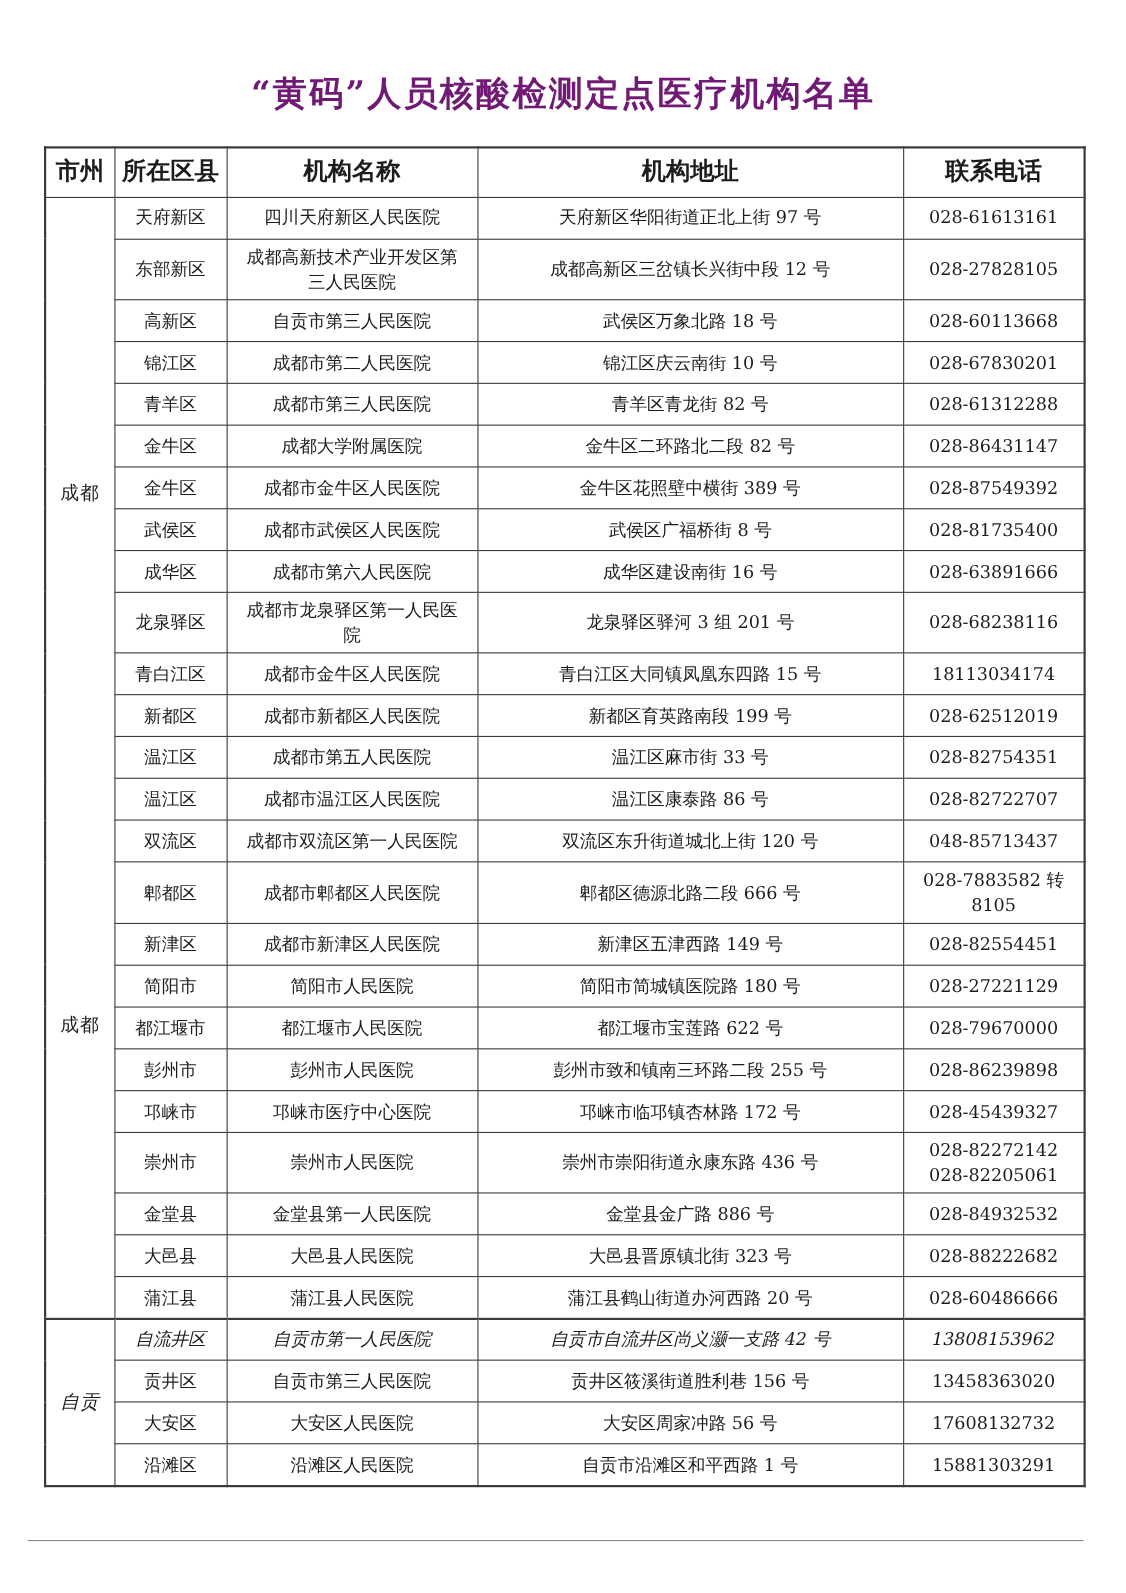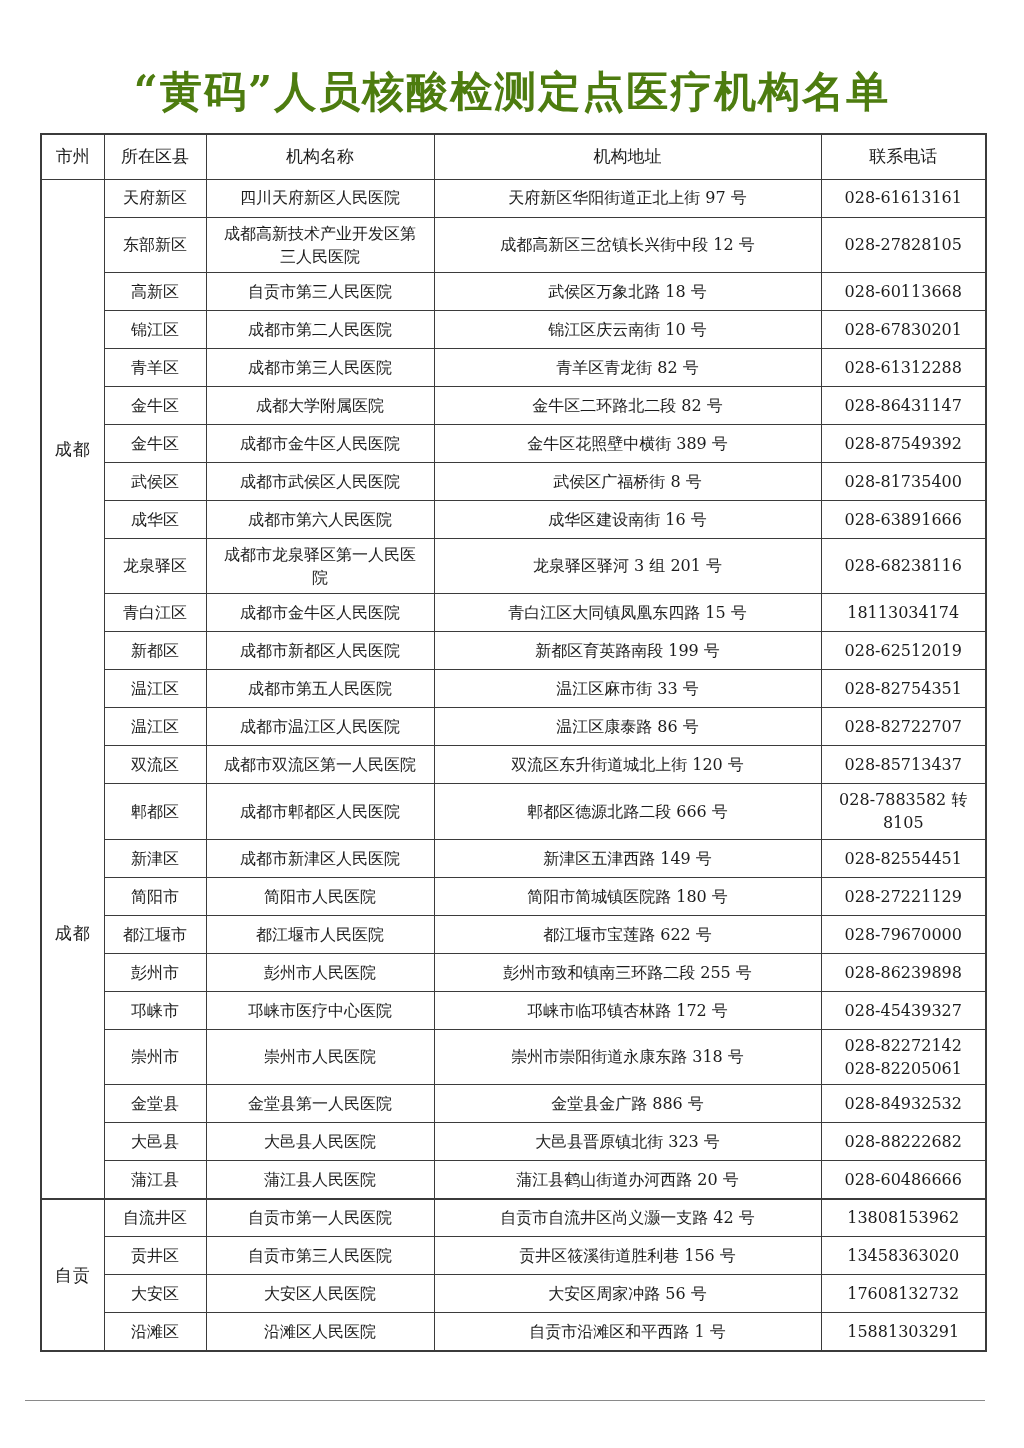--- a/index.html
+++ b/index.html
@@ -13,24 +13,24 @@
     width:1024px;height:1448px;
     background:var(--bg-color);
     color:var(--text-color);
     font-family:"DejaVu Serif","Liberation Serif",serif;
   }
   .page{position:relative;width:1024px;height:1448px;overflow:hidden;}
   .title{
     margin:0;
     padding-top:64px;
     text-align:center;
-    font-size:42px;
+    font-size:31px;
     font-weight:900;
     letter-spacing:2px;
-    color:#4d7c0f;
+    color:#701a75;
   }
   table.hospital-table{
     position:absolute;
     left:40px;top:133px;
     width:945px;
     border-collapse:collapse;
     table-layout:fixed;
     border:2px solid var(--border-color);
   }
   .hospital-table th,
@@ -38,25 +38,25 @@
     border:1px solid var(--border-color);
     text-align:center;
     vertical-align:middle;
     font-size:16px;
     line-height:1.45;
     padding:4px 4px;
     overflow:hidden;
   }
   .hospital-table thead tr{height:45px;}
   .hospital-table thead th{
-    font-weight:normal;
-    font-size:17px;
+    font-weight:bold;
+    font-size:22px;
   }
   .hospital-table tbody tr{height:38px;}
-  .hospital-table tbody tr.group-start td{border-top:2px solid var(--border-color);}
+  .hospital-table tbody tr.group-start td{border-top:2px solid var(--border-color);font-style:italic;}
   td.city-cell{
     position:relative;
     padding:0;
   }
   .city-label{
     position:absolute;
     left:0;right:0;
     transform:translateY(-50%);
     text-align:center;
     font-size:17px;
@@ -184,21 +184,21 @@
         <tr>
           <td class="district-cell">温江区</td>
           <td class="name-cell">成都市温江区人民医院</td>
           <td class="address-cell">温江区康泰路 86 号</td>
           <td class="phone-cell">028-82722707</td>
         </tr>
         <tr>
           <td class="district-cell">双流区</td>
           <td class="name-cell">成都市双流区第一人民医院</td>
           <td class="address-cell">双流区东升街道城北上街 120 号</td>
-          <td class="phone-cell">028-85713437</td>
+          <td class="phone-cell">048-85713437</td>
         </tr>
         <tr>
           <td class="district-cell">郫都区</td>
           <td class="name-cell">成都市郫都区人民医院</td>
           <td class="address-cell">郫都区德源北路二段 666 号</td>
           <td class="phone-cell">028-7883582 转
 8105</td>
         </tr>
         <tr>
           <td class="district-cell">新津区</td>
@@ -226,21 +226,21 @@
         </tr>
         <tr>
           <td class="district-cell">邛崃市</td>
           <td class="name-cell">邛崃市医疗中心医院</td>
           <td class="address-cell">邛崃市临邛镇杏林路 172 号</td>
           <td class="phone-cell">028-45439327</td>
         </tr>
         <tr>
           <td class="district-cell">崇州市</td>
           <td class="name-cell">崇州市人民医院</td>
-          <td class="address-cell">崇州市崇阳街道永康东路 318 号</td>
+          <td class="address-cell">崇州市崇阳街道永康东路 436 号</td>
           <td class="phone-cell">028-82272142
 028-82205061</td>
         </tr>
         <tr>
           <td class="district-cell">金堂县</td>
           <td class="name-cell">金堂县第一人民医院</td>
           <td class="address-cell">金堂县金广路 886 号</td>
           <td class="phone-cell">028-84932532</td>
         </tr>
         <tr>

